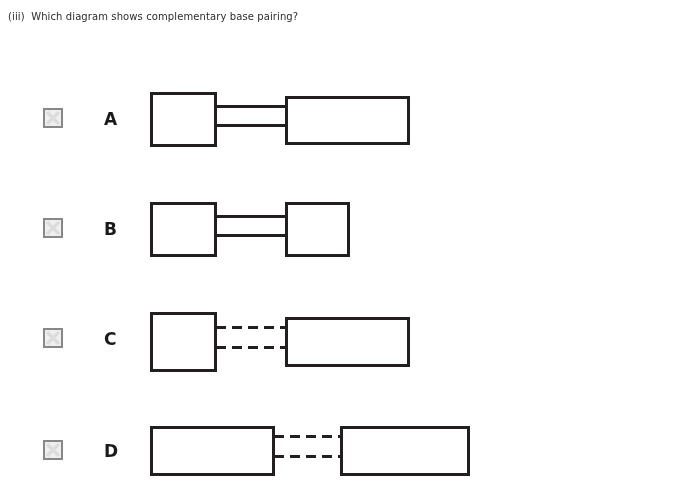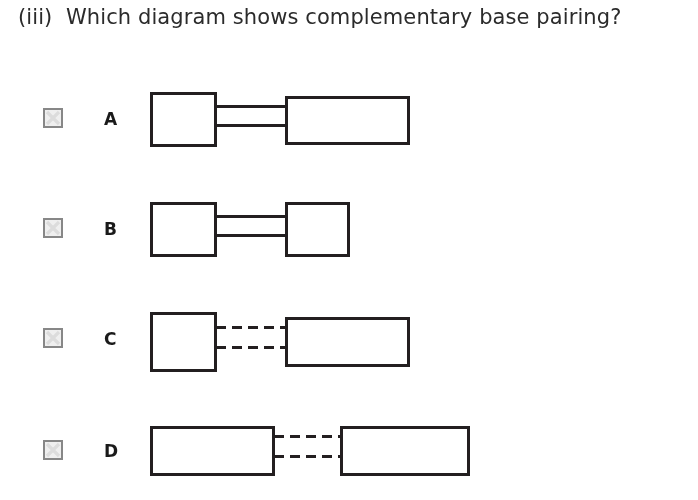--- a/index.html
+++ b/index.html
@@ -12,23 +12,23 @@
     height: 500px;
     position: relative;
     font-family: "DejaVu Sans", sans-serif;
     color: #231f20;
     overflow: hidden;
   }
 
   
   #question-text {
     position: absolute;
-    left: 18px;
+    left: 8px;
     top: 6px;
-    font-size: 21px;
+    font-size: 10px;
     line-height: 22px;
     color: #2b2b2b;
     white-space: pre;
     letter-spacing: 0.1px;
   }
 
   
   .option-row {
     position: absolute;
     left: 0;

